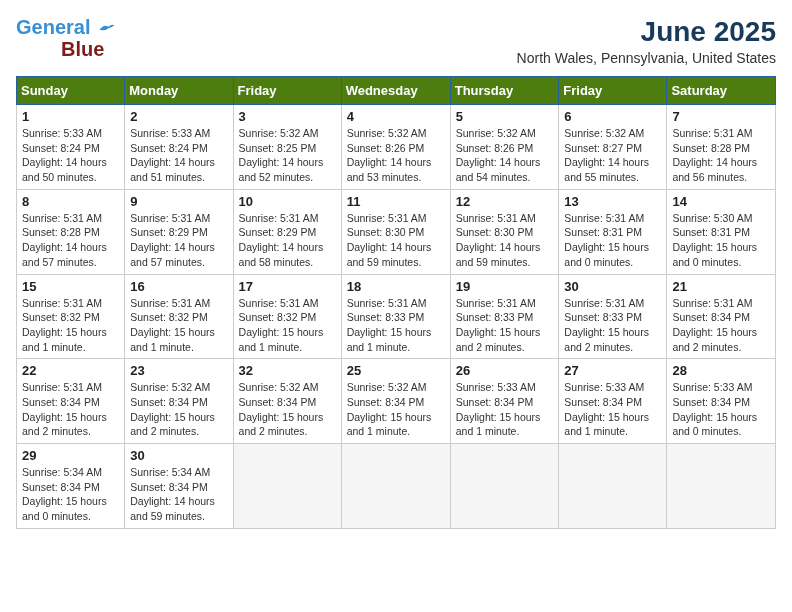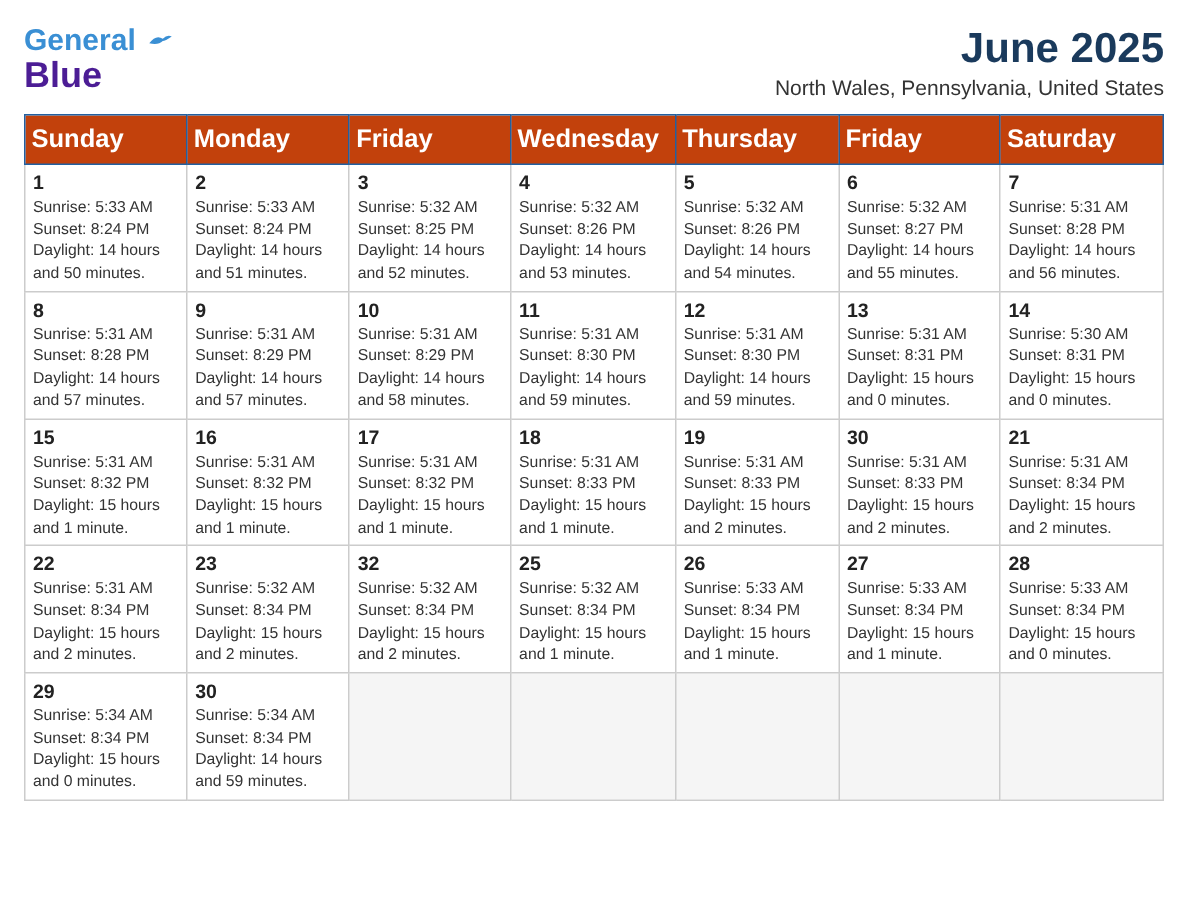--- a/index.html
+++ b/index.html
@@ -50,23 +50,23 @@
       color: #333;
       margin-top: 2px;
       padding-left: 23px;
     }
     .calendar {
       width: 100%;
       border-collapse: collapse;
       border: 1px solid #ccc;
     }
     .calendar th {
-      background: #c2410c;
+      background: #4d7c0f;
       color: #fff;
-      font-size: 17px;
+      font-size: 13px;
       font-weight: bold;
       padding: 6px 4px;
       text-align: left;
       border: 1px solid #2260a0;
     }
     .calendar td {
       vertical-align: top;
       padding: 4px 5px;
       border: 1px solid #ccc;
       font-size: 10.5px;
@@ -95,21 +95,21 @@
 <div class="header">
   <div class="logo">
     <div style="display:flex;align-items:center;">
       <span class="logo-text">
         <span>General</span>
         <svg class="logo-bird" viewBox="0 0 24 18">
           <path d="M2 10 Q8 2 14 6 Q18 2 22 4 Q16 8 14 8 Q10 12 2 10Z" fill="#3a8fd4"></path>
         </svg>
       </span>
     </div>
-    <span class="logo-text" style="color:#4c1d95;font-size:24px;">Blue</span>
+    <span class="logo-text" style="color:#7f1d1d;font-size:20px;margin-left:45px;">Blue</span>
   </div>
   <div class="title-block">
     <div class="month-title">June 2025</div>
     <div class="location-title">North Wales, Pennsylvania, United States</div>
   </div>
 </div>
 
 <table class="calendar">
   <thead>
     <tr>

